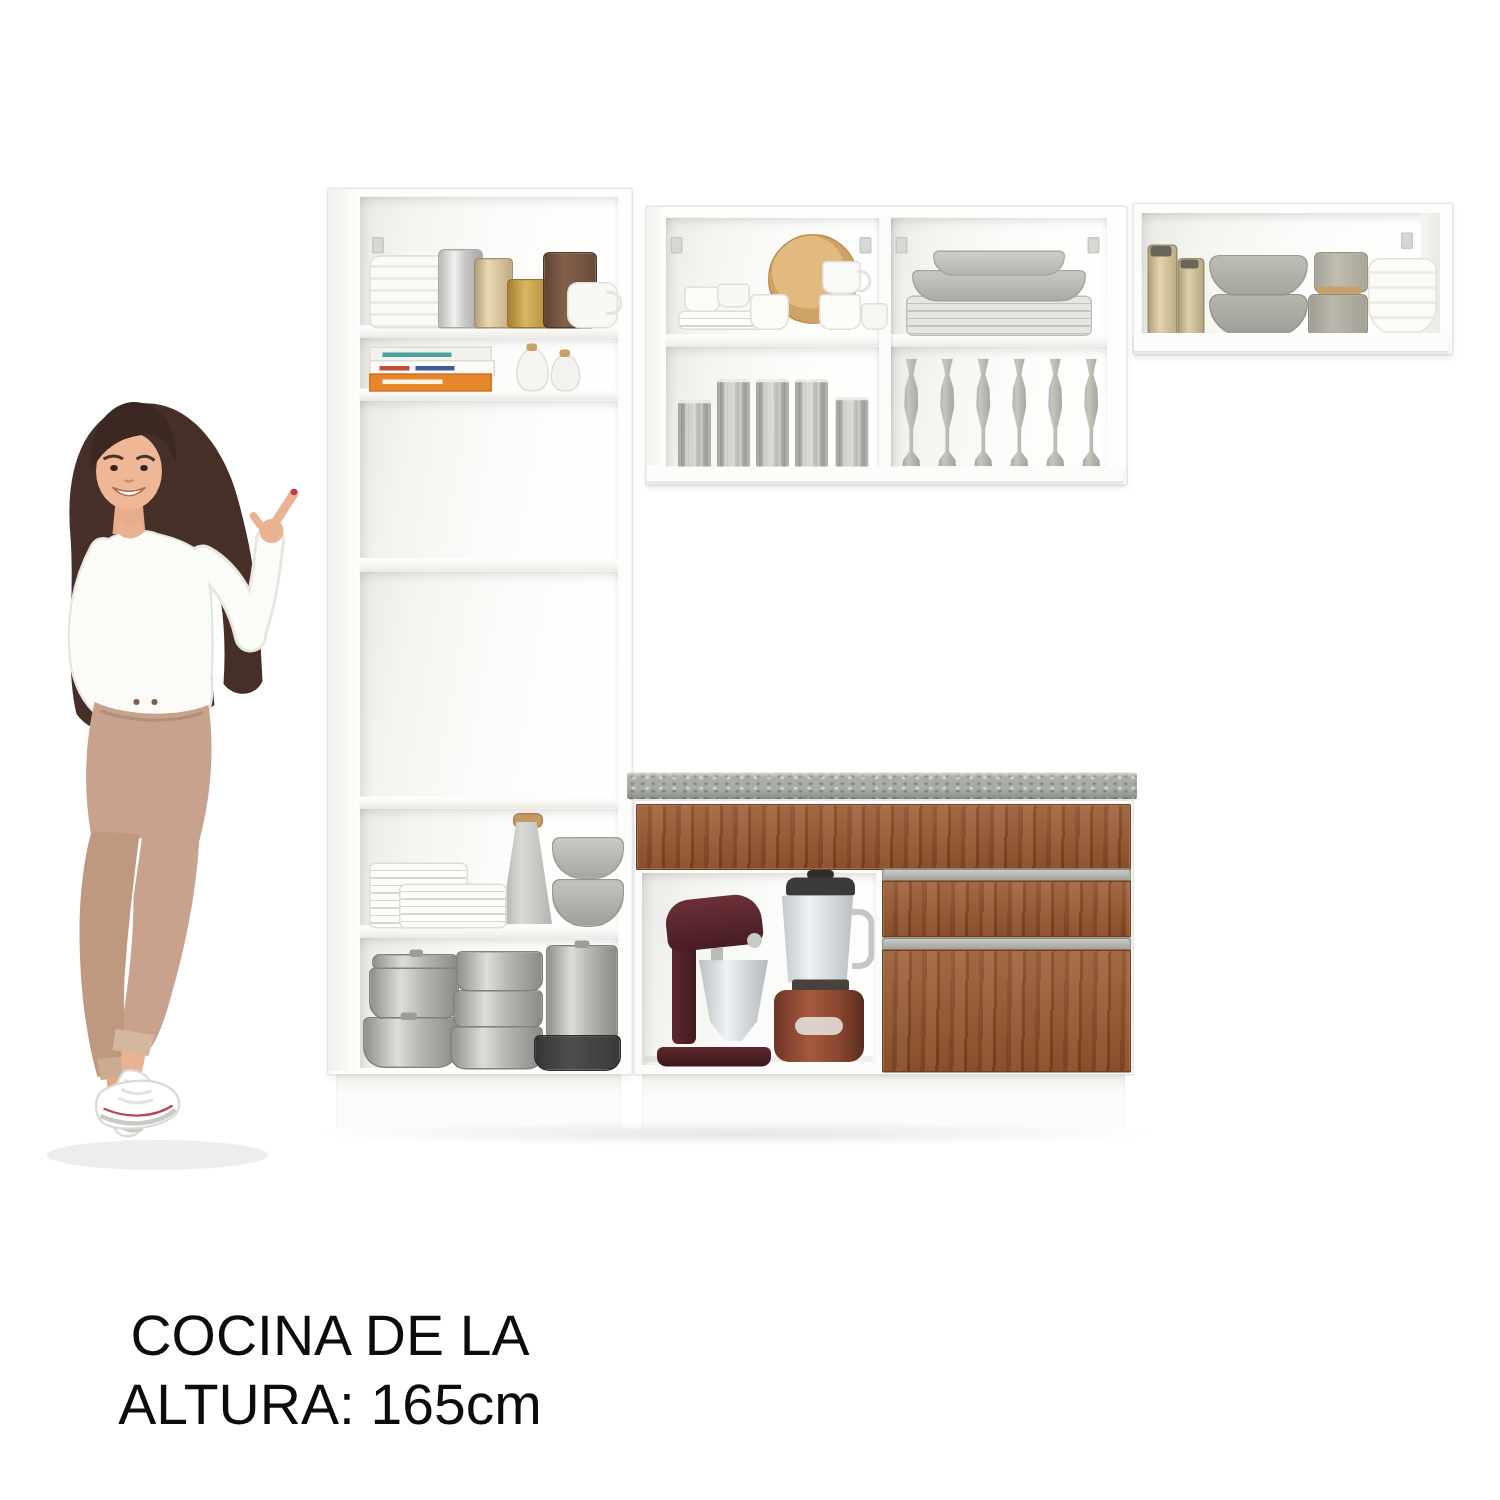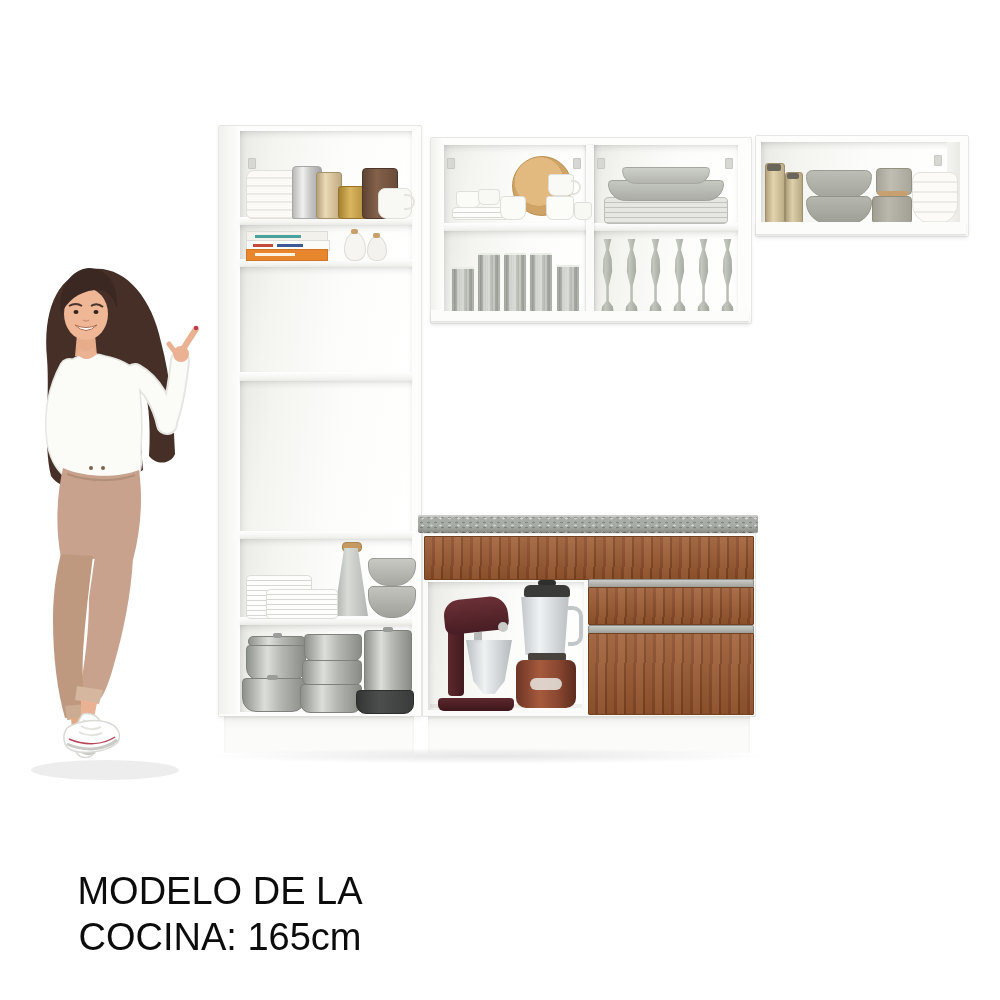--- a/index.html
+++ b/index.html
@@ -245,17 +245,17 @@
         <div class="abs" style="left:14px;top:18px;width:32px;height:12px;background:rgba(232,230,226,.85);border-radius:6px"></div>
       </div>
     </div>
 
     <div class="abs plinth" style="left:428px;top:716px;width:322px;height:37px"></div>
   </div>
 
   <div class="abs shadowband" style="left:205px;top:748px;width:570px;height:16px"></div>
 
   <div class="abs caption" style="left:55px;top:868px;width:330px">
-    <div>MODELO DE LA</div>
-    <div>COCINA: 165cm</div>
+    <div>COCINA DE LA</div>
+    <div>ALTURA: 165cm</div>
   </div>
 
 </div>
 
 </body></html>

